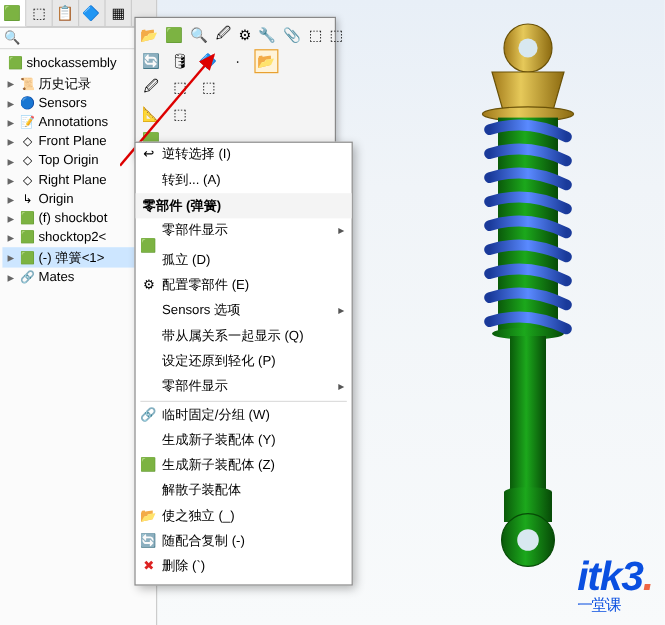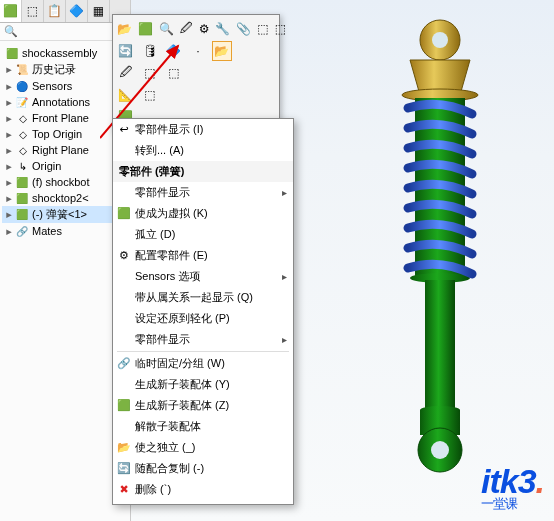--- a/index.html
+++ b/index.html
@@ -267,36 +267,35 @@
     <path d="M0,0 L7,3 L0,6 Z" fill="#d00"></path>
       </marker>
     </defs>
   <line x1="0" y1="96" x2="78" y2="4" stroke="#d00" stroke-width="2" marker-end="url(#ah)"></line>
 </svg>
 
 <div class="context-menu">
   <div id="cm-top">
       <div class="cm-item">
         <span class="cm-icon">↩</span>
-        <span>零部件显示 (I)</span>
+        <span>逆转选择 (I)</span>
       </div>
       <div class="cm-item">
         <span class="cm-icon"></span>
         <span>转到... (A)</span>
       </div>
     </div>
   <div class="cm-title">零部件 (弹簧)</div>
   <div id="cm-items">
       <div class="cm-item cm-sub" style="">
         <span class="cm-icon" style=""></span>
         <span>零部件显示</span>
       </div>
       <div class="cm-item" style="">
         <span class="cm-icon" style="">🟩</span>
-        <span>使成为虚拟 (K)</span>
       </div>
       <div class="cm-item" style="">
         <span class="cm-icon" style=""></span>
         <span>孤立 (D)</span>
       </div>
       <div class="cm-item" style="">
         <span class="cm-icon" style="">⚙</span>
         <span>配置零部件 (E)</span>
       </div>
       <div class="cm-item cm-sub" style="">

